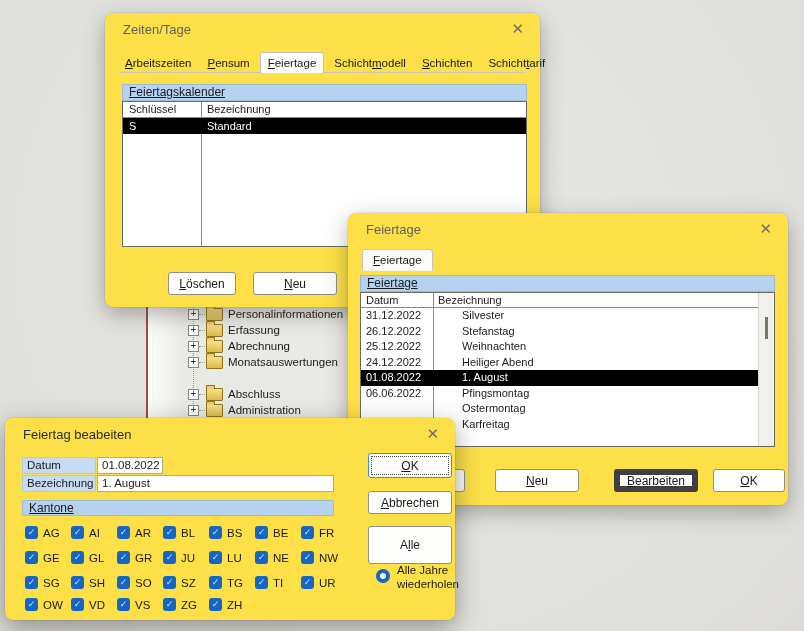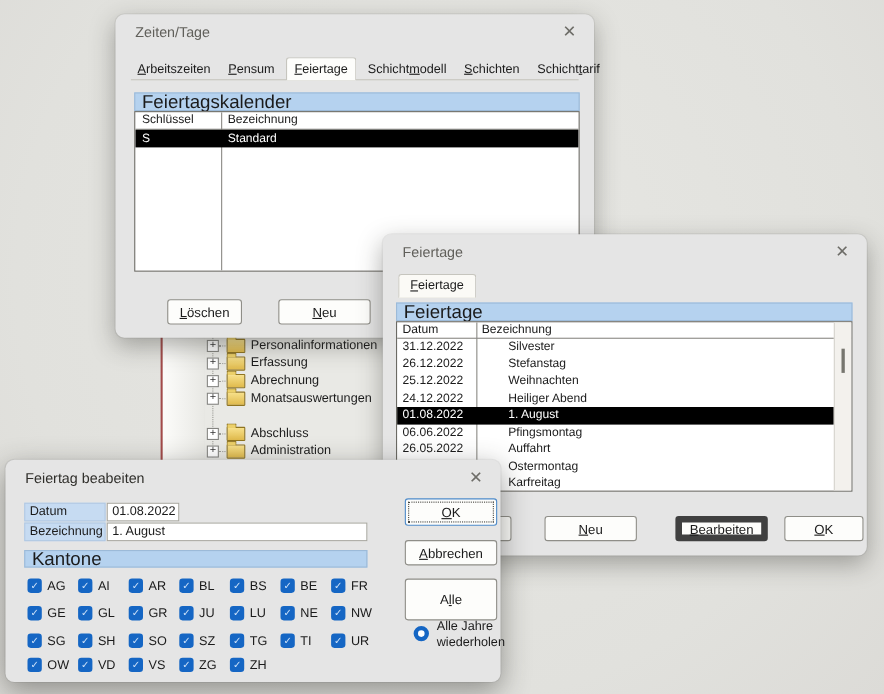--- a/index.html
+++ b/index.html
@@ -20,28 +20,28 @@
   .expander{width:11px;height:11px;background:#fff;border:1px solid #848480;box-sizing:border-box;
     font-size:10px;line-height:8px;text-align:center;color:#333;flex:0 0 auto;}
   .expander::before{content:"+";}
   .hdots{width:6px;border-top:1px dotted #9a9a94;flex:0 0 auto;}
   .folder{width:15px;height:11px;background:linear-gradient(#f7e08a,#e0ba4c);
     border:1px solid #8f7420;border-radius:1px;position:relative;flex:0 0 auto;margin-left:1px;}
   .folder::before{content:"";position:absolute;left:-1px;top:-4px;width:7px;height:3px;
     background:#ecd06a;border:1px solid #8f7420;border-bottom:none;border-radius:1px 1px 0 0;}
   .tlabel{margin-left:5px;font-size:11.5px;}
   
-  .dlg{position:absolute;background:#e5e5e5;border-radius:8px;
+  .dlg{position:absolute;background:#fde047;border-radius:8px;
     box-shadow:0 7px 22px rgba(50,50,45,.38), 0 0 0 1px rgba(0,0,0,.06);}
   .dlg-title{position:absolute;left:18px;top:9px;font-size:13px;color:#605f5a;}
   .dlg-title.dark{color:#2f2e2a;}
   .dlg-close{position:absolute;right:16px;top:7px;font-size:15px;color:#6e6d68;}
   .mn{text-decoration:underline;text-underline-offset:1px;}
   .grp-hdr{position:absolute;background:#b5d2ef;border:1px solid #9cbad8;box-sizing:border-box;
-    font-size:17px;line-height:15px;padding-left:6px;}
+    font-size:12px;line-height:15px;padding-left:6px;text-decoration:underline;}
   .tbl{position:absolute;background:#fff;border:1px solid #6b6a64;box-sizing:border-box;overflow:hidden;}
   .tbl .coldiv{position:absolute;top:0;bottom:0;border-left:1px solid #8a8984;}
   .tbl .thead{position:absolute;left:0;right:0;top:0;display:flex;border-bottom:1px solid #8a8984;
     font-size:11px;box-sizing:border-box;}
   .btn{position:absolute;background:#fdfdfb;border:1px solid #8f8e88;border-radius:3px;
     box-sizing:border-box;font-size:12px;display:flex;align-items:center;justify-content:center;color:#1b1b1b;}
   .btn.default{border:6px solid #404040;}
   .btn.focused{border:1px solid #4d8ac9;outline:1px dotted #44433e;outline-offset:-4px;}
   
   #dlg1{left:105px;top:13px;width:435px;height:294px;}
@@ -52,21 +52,21 @@
     margin-bottom:-1px;border-radius:3px 3px 0 0;}
   #grp1-hdr{left:17px;top:71px;width:405px;height:17px;}
   #tbl1{left:17px;top:88px;width:405px;height:146px;}
   #tbl1 .coldiv{left:78px;}
   #tbl1 .thead{height:16px;line-height:15px;}
   #tbl1 .c1{width:78px;padding-left:6px;box-sizing:border-box;}
   #tbl1 .c2{padding-left:6px;}
   #tbl1 .row{position:absolute;left:0;right:0;top:16px;height:16px;display:flex;font-size:11px;
     line-height:16px;}
   #tbl1 .row.sel{background:#000;color:#fff;z-index:2;}
-  #btn-loeschen{left:47px;top:259px;width:68px;height:23px;}
+  #btn-loeschen{left:63px;top:259px;width:68px;height:23px;}
   #btn1-neu{left:148px;top:259px;width:84px;height:23px;}
   
   #dlg2{left:348px;top:213px;width:440px;height:292px;}
   #dlg2 .lone-tab{position:absolute;left:14px;top:36px;padding:4px 10px;font-size:11.5px;
     background:#fbfaf6;border:1px solid #c6c5be;border-bottom-color:#f1f0ea;border-radius:3px 3px 0 0;}
   #grp2-hdr{left:12px;top:62px;width:415px;height:17px;}
   #tbl2{left:12px;top:79px;width:415px;height:155px;}
   #tbl2 .coldiv{left:72px;right:16px;}
   #tbl2 .thead{height:15px;line-height:14px;}
   #tbl2 .c1{width:72px;padding-left:5px;box-sizing:border-box;flex:0 0 auto;}
@@ -212,24 +212,20 @@
         </div>
       <div class="frow sel">
           <span class="c1">01.08.2022</span>
           <span class="c2">1. August</span>
         </div>
       <div class="frow">
           <span class="c1">06.06.2022</span>
           <span class="c2">Pfingsmontag</span>
         </div>
       <div class="frow">
-          <span class="c1">26.05.2022</span>
-          <span class="c2">Auffahrt</span>
-        </div>
-      <div class="frow">
           <span class="c1"></span>
           <span class="c2">Ostermontag</span>
         </div>
       <div class="frow">
           <span class="c1"></span>
           <span class="c2">Karfreitag</span>
         </div>
     </div>
     <div class="sbar">
       <div class="sthumb"></div>

